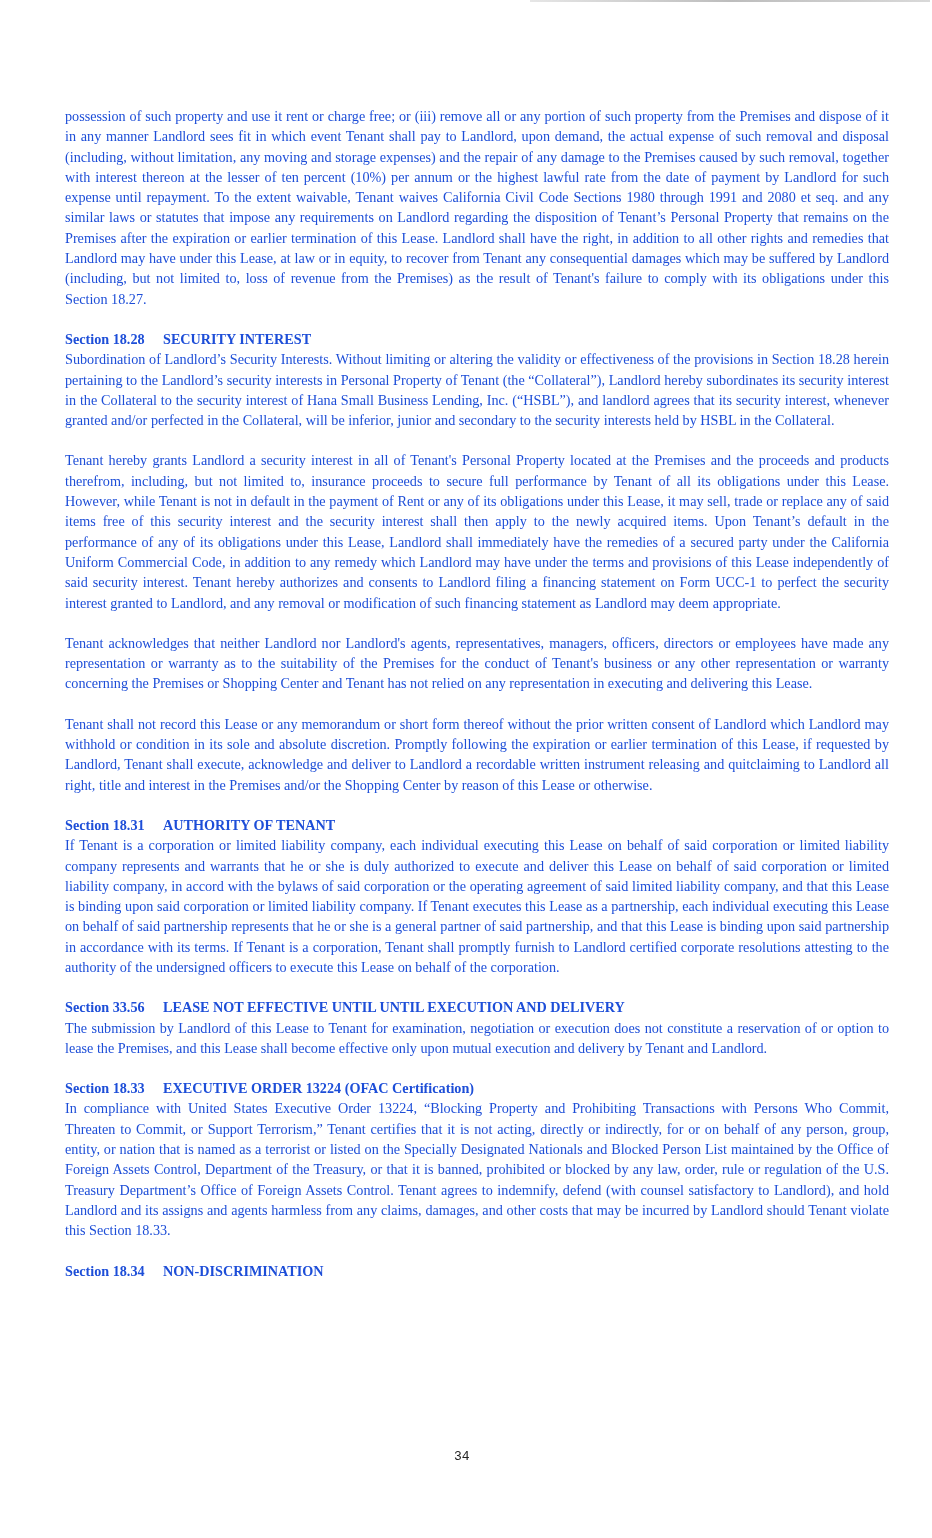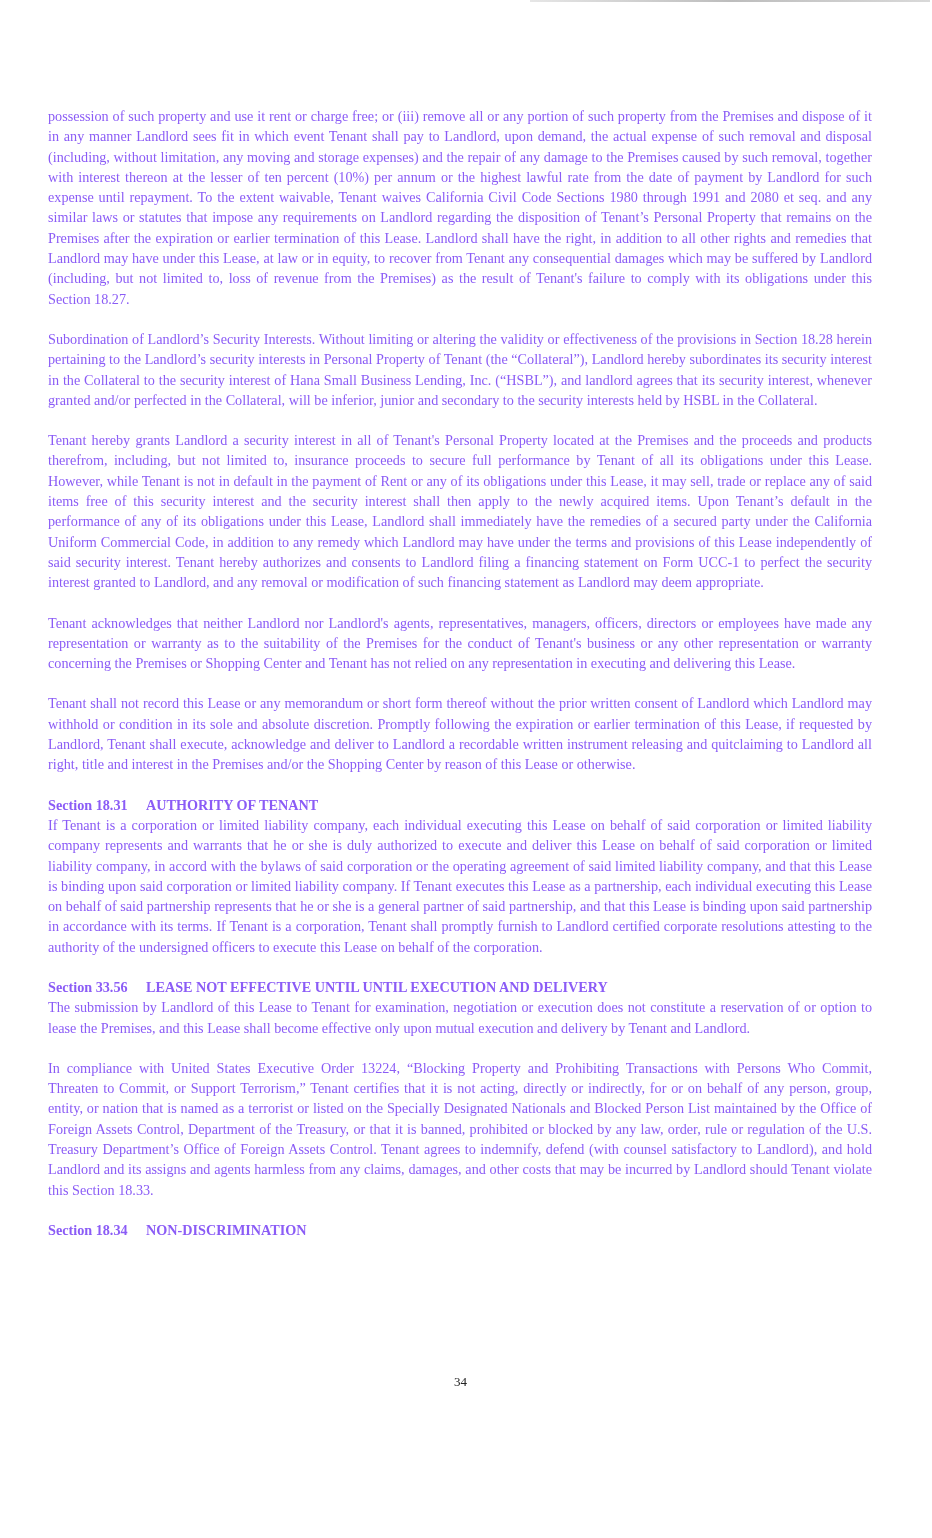--- a/index.html
+++ b/index.html
@@ -1,45 +1,46 @@
 <!DOCTYPE html>
 <html><head>
 <meta charset="utf-8">
 <style>
   html, body { margin: 0; padding: 0; background: #ffffff; }
   body { width: 932px; height: 1538px; position: relative; overflow: hidden; }
   .page {
-    position: absolute; left: 48px; top: 106px; width: 824px;
+    position: absolute; left: 65px; top: 106px; width: 824px;
     font-family: "Liberation Serif", serif; font-size: 14.2px; line-height: 20.3px;
-    color: #8b5cf6; text-align: justify;
+    color: #1d4ed8; text-align: justify;
   }
   p { margin: 0; }
   .gap { height: 20px; }
   .sec-head { font-weight: bold; margin: 0; }
   .sec-head .num { display: inline-block; width: 98px; }
   .lead { font-weight: normal; }
   .page-number {
-    position: absolute; left: 454px; top: 1374px;
-    font-family: Liberation Serif, serif; font-size: 13px; color: #222;
+    position: absolute; left: 454px; top: 1449px;
+    font-family: Liberation Mono, monospace; font-size: 13px; color: #222;
   }
   .scan-line {
     position: absolute; left: 530px; top: 0; width: 400px; height: 2px;
     background: linear-gradient(to right, #e6e6e6, #bdbdbd, #d9d9d9);
   }
 </style>
 </head>
 <body>
 
 <div class="scan-line"></div>
 
 <div class="page">
   <p>possession of such property and use it rent or charge free; or (iii) remove all or any portion of such property from the Premises and dispose of it in any manner Landlord sees fit in which event Tenant shall pay to Landlord, upon demand, the actual expense of such removal and disposal (including, without limitation, any moving and storage expenses) and the repair of any damage to the Premises caused by such removal, together with interest thereon at the lesser of ten percent (10%) per annum or the highest lawful rate from the date of payment by Landlord for such expense until repayment.  To the extent waivable, Tenant waives California Civil Code Sections 1980 through 1991 and 2080 et seq. and any similar laws or statutes that impose any requirements on Landlord regarding the disposition of Tenant’s Personal Property that remains on the Premises after the expiration or earlier termination of this Lease.  Landlord shall have the right, in addition to all other rights and remedies that Landlord may have under this Lease, at law or in equity, to recover from Tenant any consequential damages which may be suffered by Landlord (including, but not limited to, loss of revenue from the Premises) as the result of Tenant's failure to comply with its obligations under this Section 18.27.</p>
   <div class="gap"></div>
 
   <div>
+    <p class="sec-head"><span class="num">Section 18.28</span><span>SECURITY INTEREST</span></p>
     <p><span class="lead">Subordination of Landlord’s Security Interests</span><span>. Without limiting or altering the validity or effectiveness of the provisions in Section 18.28 herein pertaining to the Landlord’s security interests in Personal Property of Tenant (the “Collateral”), Landlord hereby subordinates its security interest in the Collateral to the security interest of Hana Small Business Lending, Inc. (“HSBL”), and landlord agrees that its security interest, whenever granted and/or perfected in the Collateral, will be inferior, junior and secondary to the security interests held by HSBL in the Collateral.</span></p>
     <div class="gap"></div>
     <p>Tenant hereby grants Landlord a security interest in all of Tenant's Personal Property located at the Premises and the proceeds and products therefrom, including, but not limited to, insurance proceeds to secure full performance by Tenant of all its obligations under this Lease.  However, while Tenant is not in default in the payment of Rent or any of its obligations under this Lease, it may sell, trade or replace any of said items free of this security interest and the security interest shall then apply to the newly acquired items.  Upon Tenant’s default in the performance of any of its obligations under this Lease, Landlord shall immediately have the remedies of a secured party under the California Uniform Commercial Code, in addition to any remedy which Landlord may have under the terms and provisions of this Lease independently of said security interest.  Tenant hereby authorizes and consents to Landlord filing a financing statement on Form UCC-1 to perfect the security interest granted to Landlord, and any removal or modification of such financing statement as Landlord may deem appropriate.</p>
   </div>
   <div class="gap"></div>
 
   <div>
     <p>Tenant acknowledges that neither Landlord nor Landlord's agents, representatives, managers, officers, directors or employees have made any representation or warranty as to the suitability of the Premises for the conduct of Tenant's business or any other representation or warranty concerning the Premises or Shopping Center and Tenant has not relied on any representation in executing and delivering this Lease.</p>
   </div>
   <div class="gap"></div>
@@ -55,20 +56,21 @@
   </div>
   <div class="gap"></div>
 
   <div>
     <p class="sec-head"><span class="num">Section 33.56</span><span>LEASE NOT EFFECTIVE UNTIL UNTIL EXECUTION AND DELIVERY</span></p>
     <p>The submission by Landlord of this Lease to Tenant for examination, negotiation or execution does not constitute a reservation of or option to lease the Premises, and this Lease shall become effective only upon mutual execution and delivery by Tenant and Landlord.</p>
   </div>
   <div class="gap"></div>
 
   <div>
+    <p class="sec-head"><span class="num">Section 18.33</span><span>EXECUTIVE ORDER 13224 (OFAC Certification)</span></p>
     <p>In compliance with United States Executive Order 13224, “Blocking Property and Prohibiting Transactions with Persons Who Commit, Threaten to Commit, or Support Terrorism,” Tenant certifies that it is not acting, directly or indirectly, for or on behalf of any person, group, entity, or nation that is named as a terrorist or listed on the Specially Designated Nationals and Blocked Person List maintained by the Office of Foreign Assets Control, Department of the Treasury, or that it is banned, prohibited or blocked by any law, order, rule or regulation of the U.S. Treasury Department’s Office of Foreign Assets Control.  Tenant agrees to indemnify, defend (with counsel satisfactory to Landlord), and hold Landlord and its assigns and agents harmless from any claims, damages, and other costs that may be incurred by Landlord should Tenant violate this Section 18.33.</p>
   </div>
   <div class="gap"></div>
 
   <div>
     <p class="sec-head"><span class="num">Section 18.34</span><span>NON-DISCRIMINATION</span></p>
   </div>
 </div>
 
 <div class="page-number">34</div>

